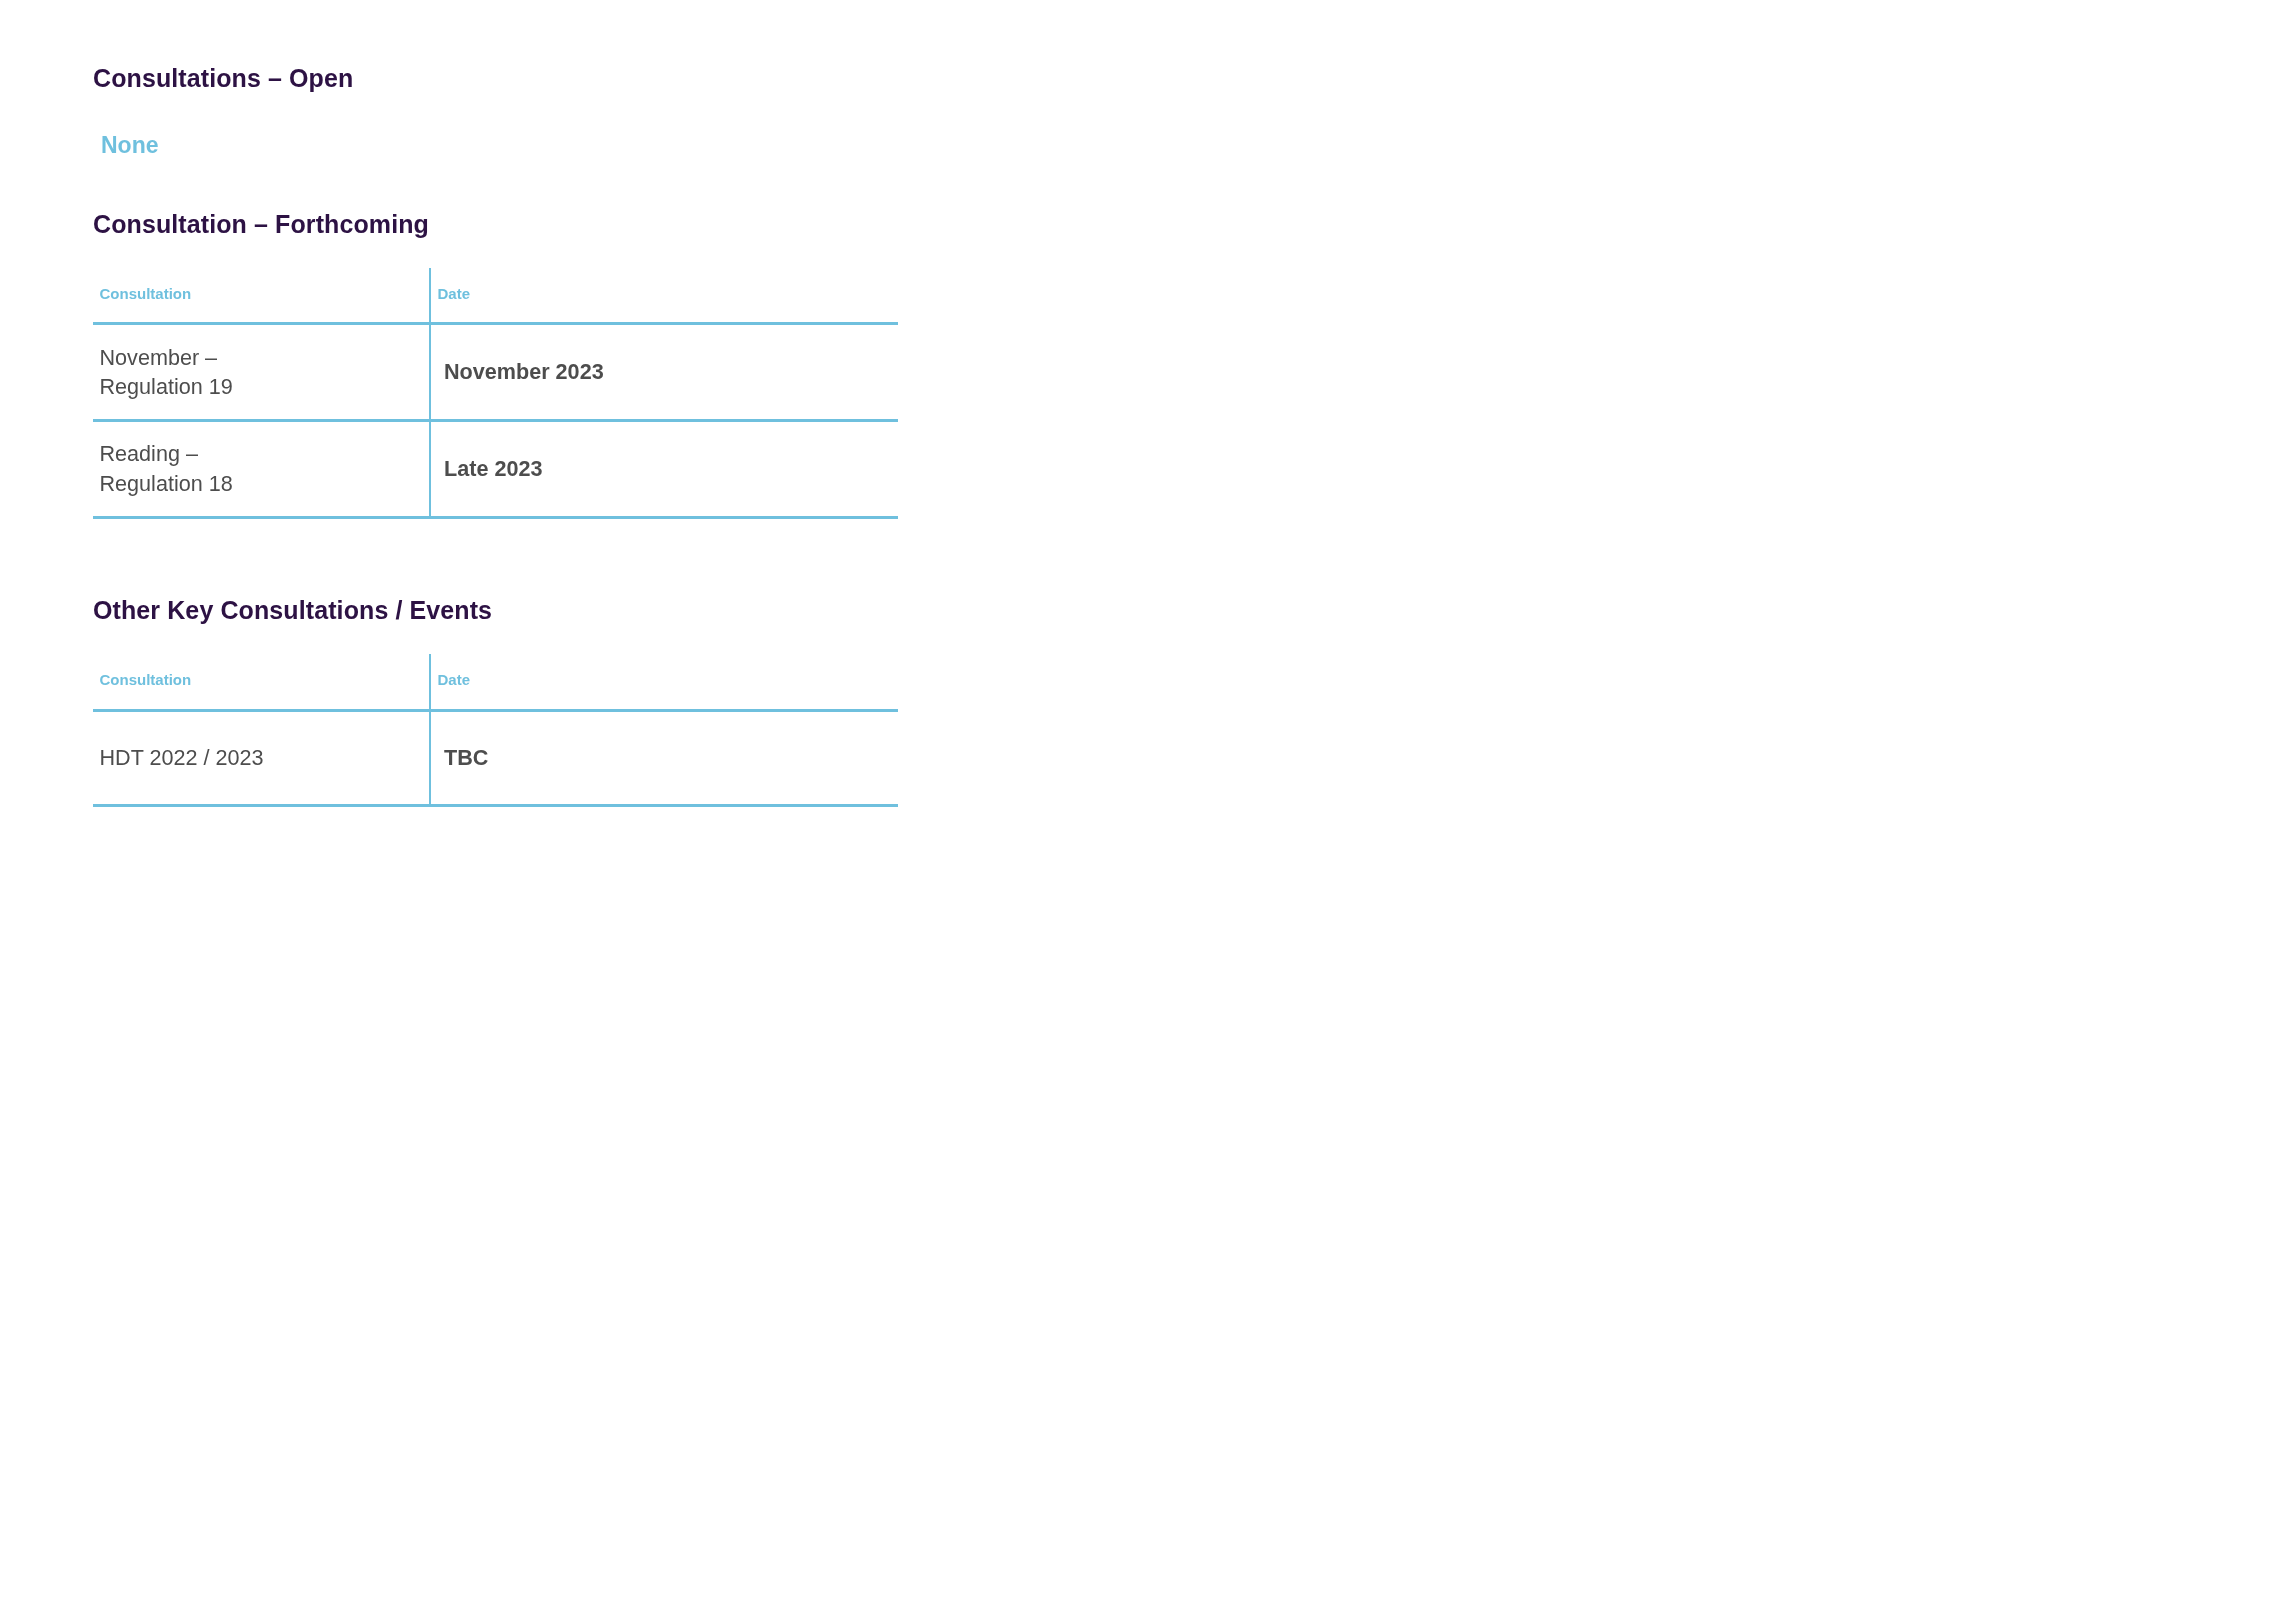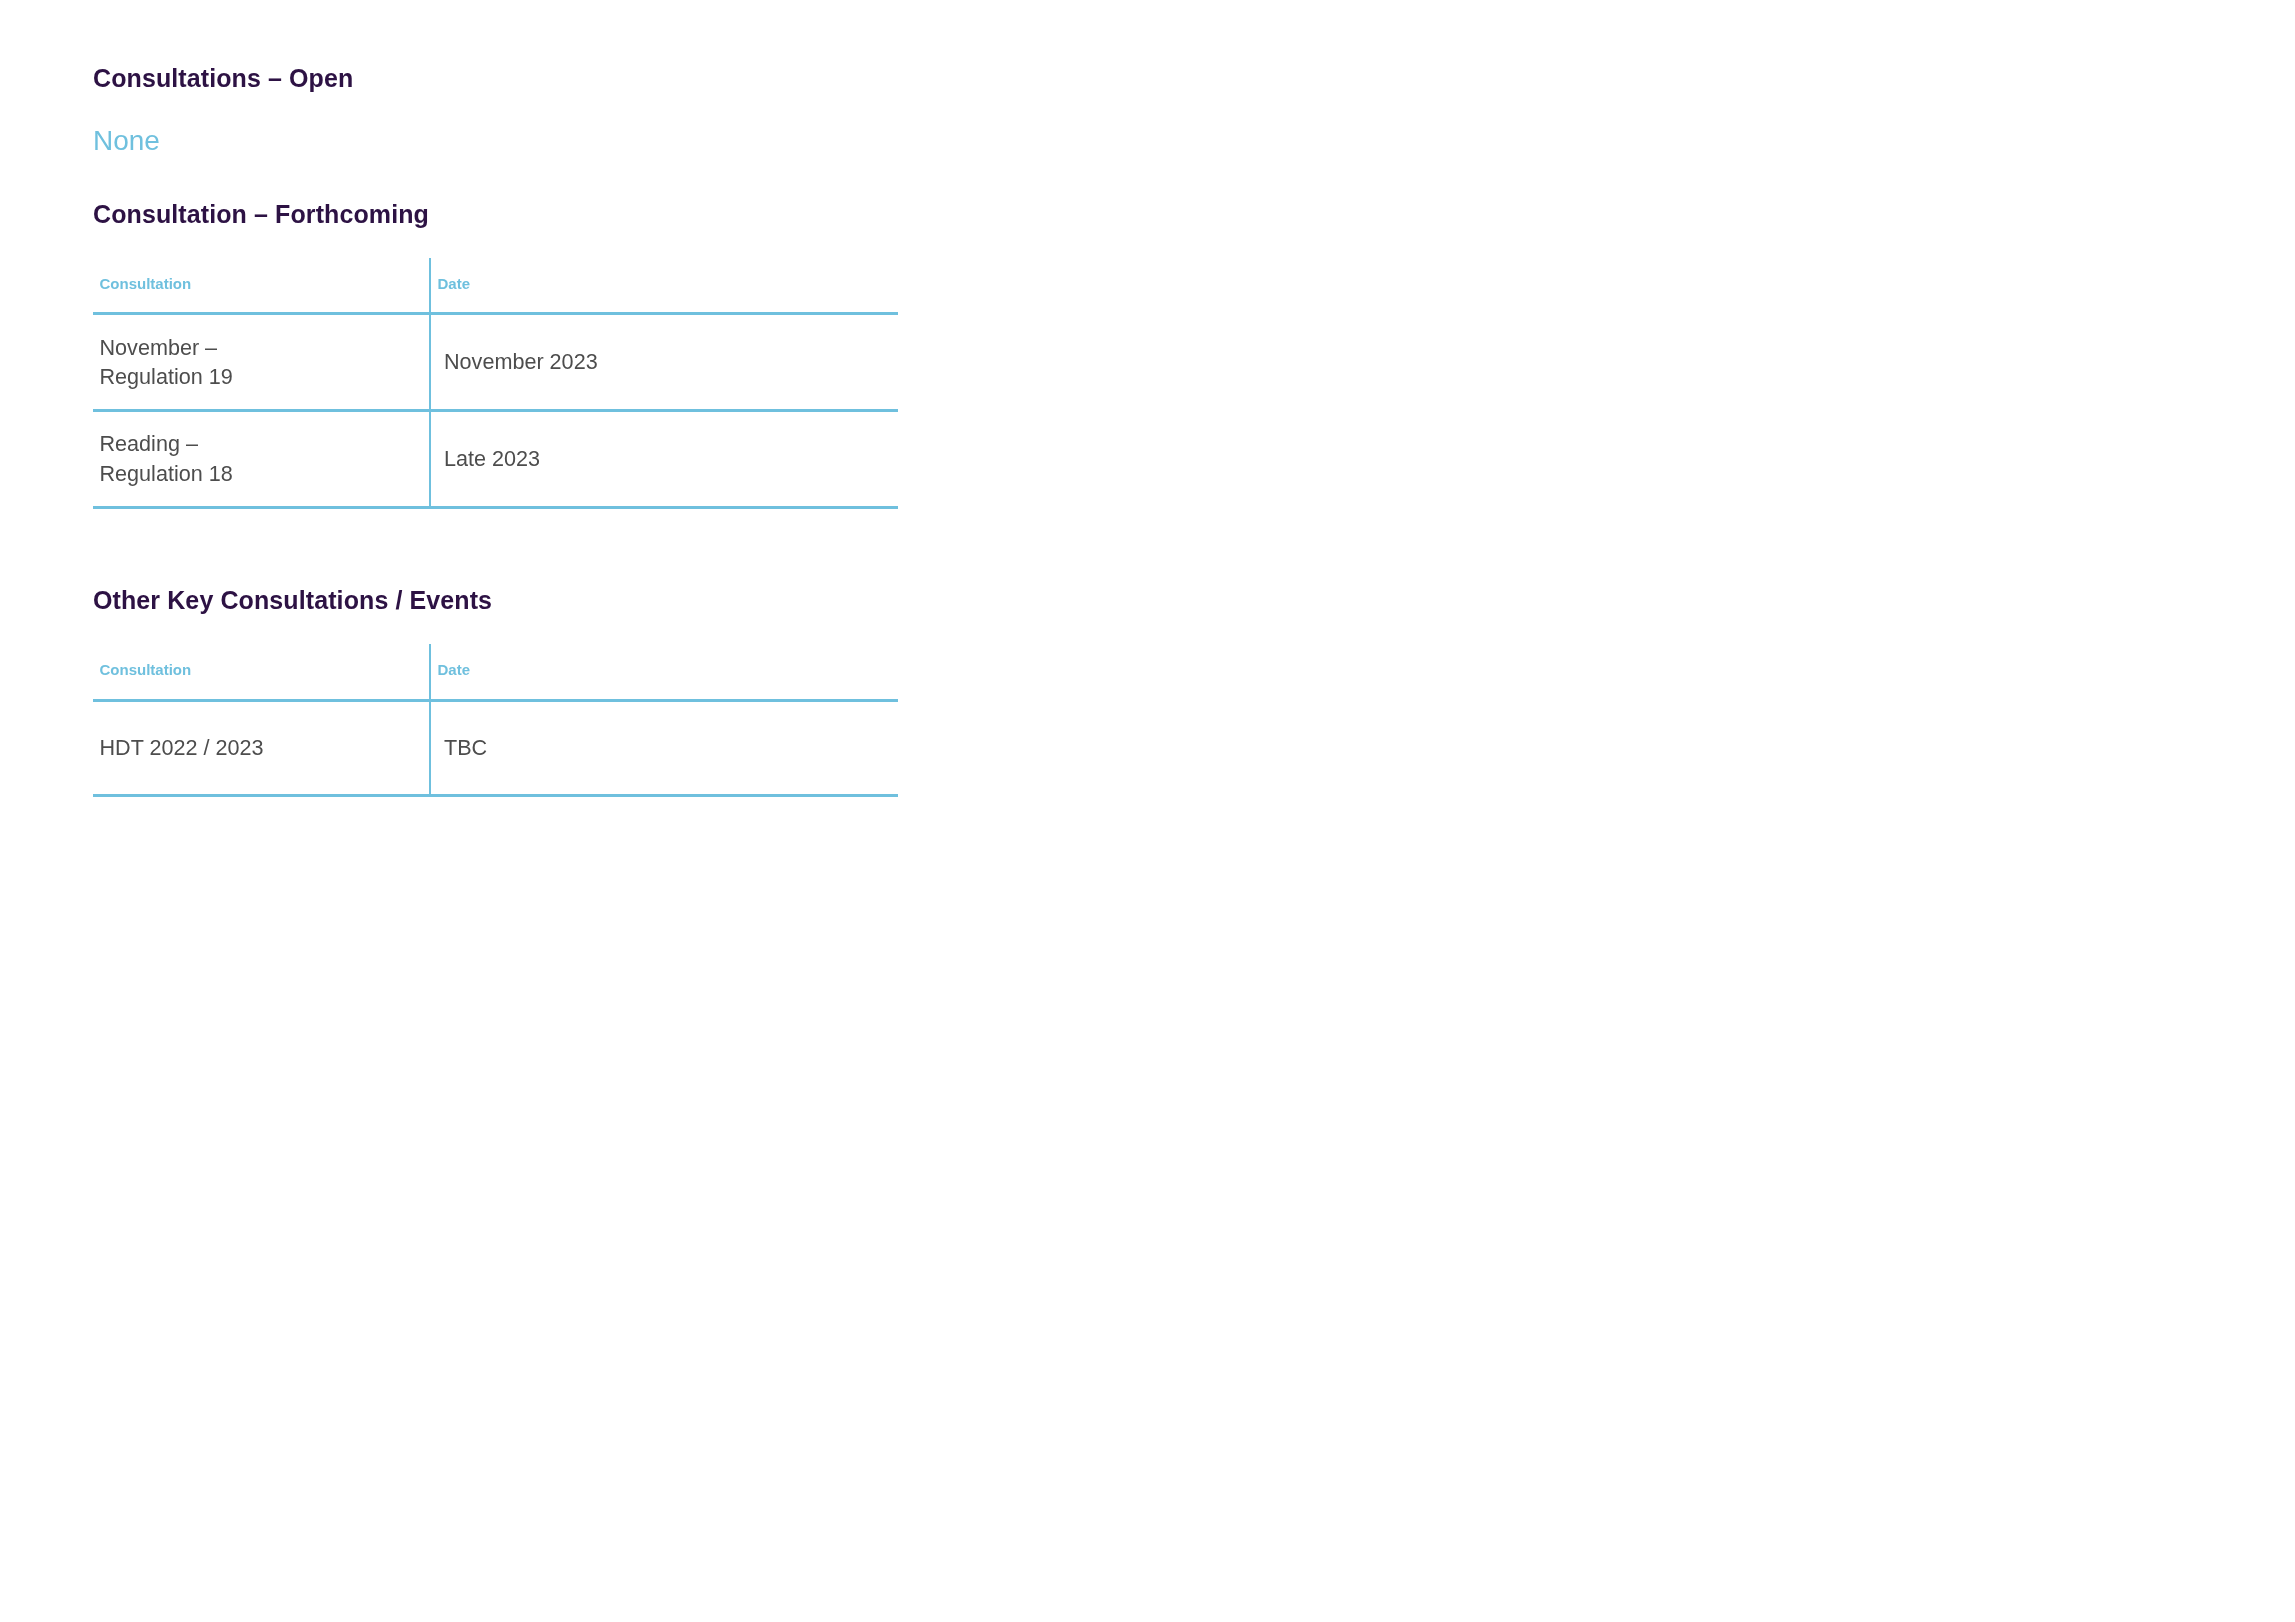--- a/index.html
+++ b/index.html
@@ -40,24 +40,24 @@
     font-weight: bold;
     letter-spacing: 0.1px;
     line-height: 1.2;
     margin: 0;
     padding: 0;
     white-space: nowrap;
   }
 
   .none-text {
     color: #6fc0de;
-    font-size: 28px;
-    font-weight: normal;
+    font-size: 23px;
+    font-weight: bold;
     line-height: 1.2;
-    margin: 0;
+    margin: 8px;
     padding: 0;
   }
 
   .spacer-heading-to-none { height: 31px; }
   .spacer-none-to-heading { height: 41px; }
   .spacer-heading-to-table { height: 29px; }
   .spacer-table-to-heading { height: 76px; }
   .spacer-heading-to-table2 { height: 29px; }
 
   
@@ -96,20 +96,21 @@
     color: #4d4d4d;
     font-size: 21.6px;
     font-weight: normal;
     line-height: 1.38;
     padding: 14.4px 0 14.4px 6.5px;
     border-bottom: 3.3px solid #6fc0de;
   }
   .data-table tbody td.td-date {
     border-left: 2.6px solid #6fc0de;
     padding-left: 13px;
+    font-weight: bold;
   }
 
   .row-tall td { height: 65px; }
   .row-single td { height: 63px; }
 
   .cell-line { display: block; }
 </style>
 </head>
 <body>
 

